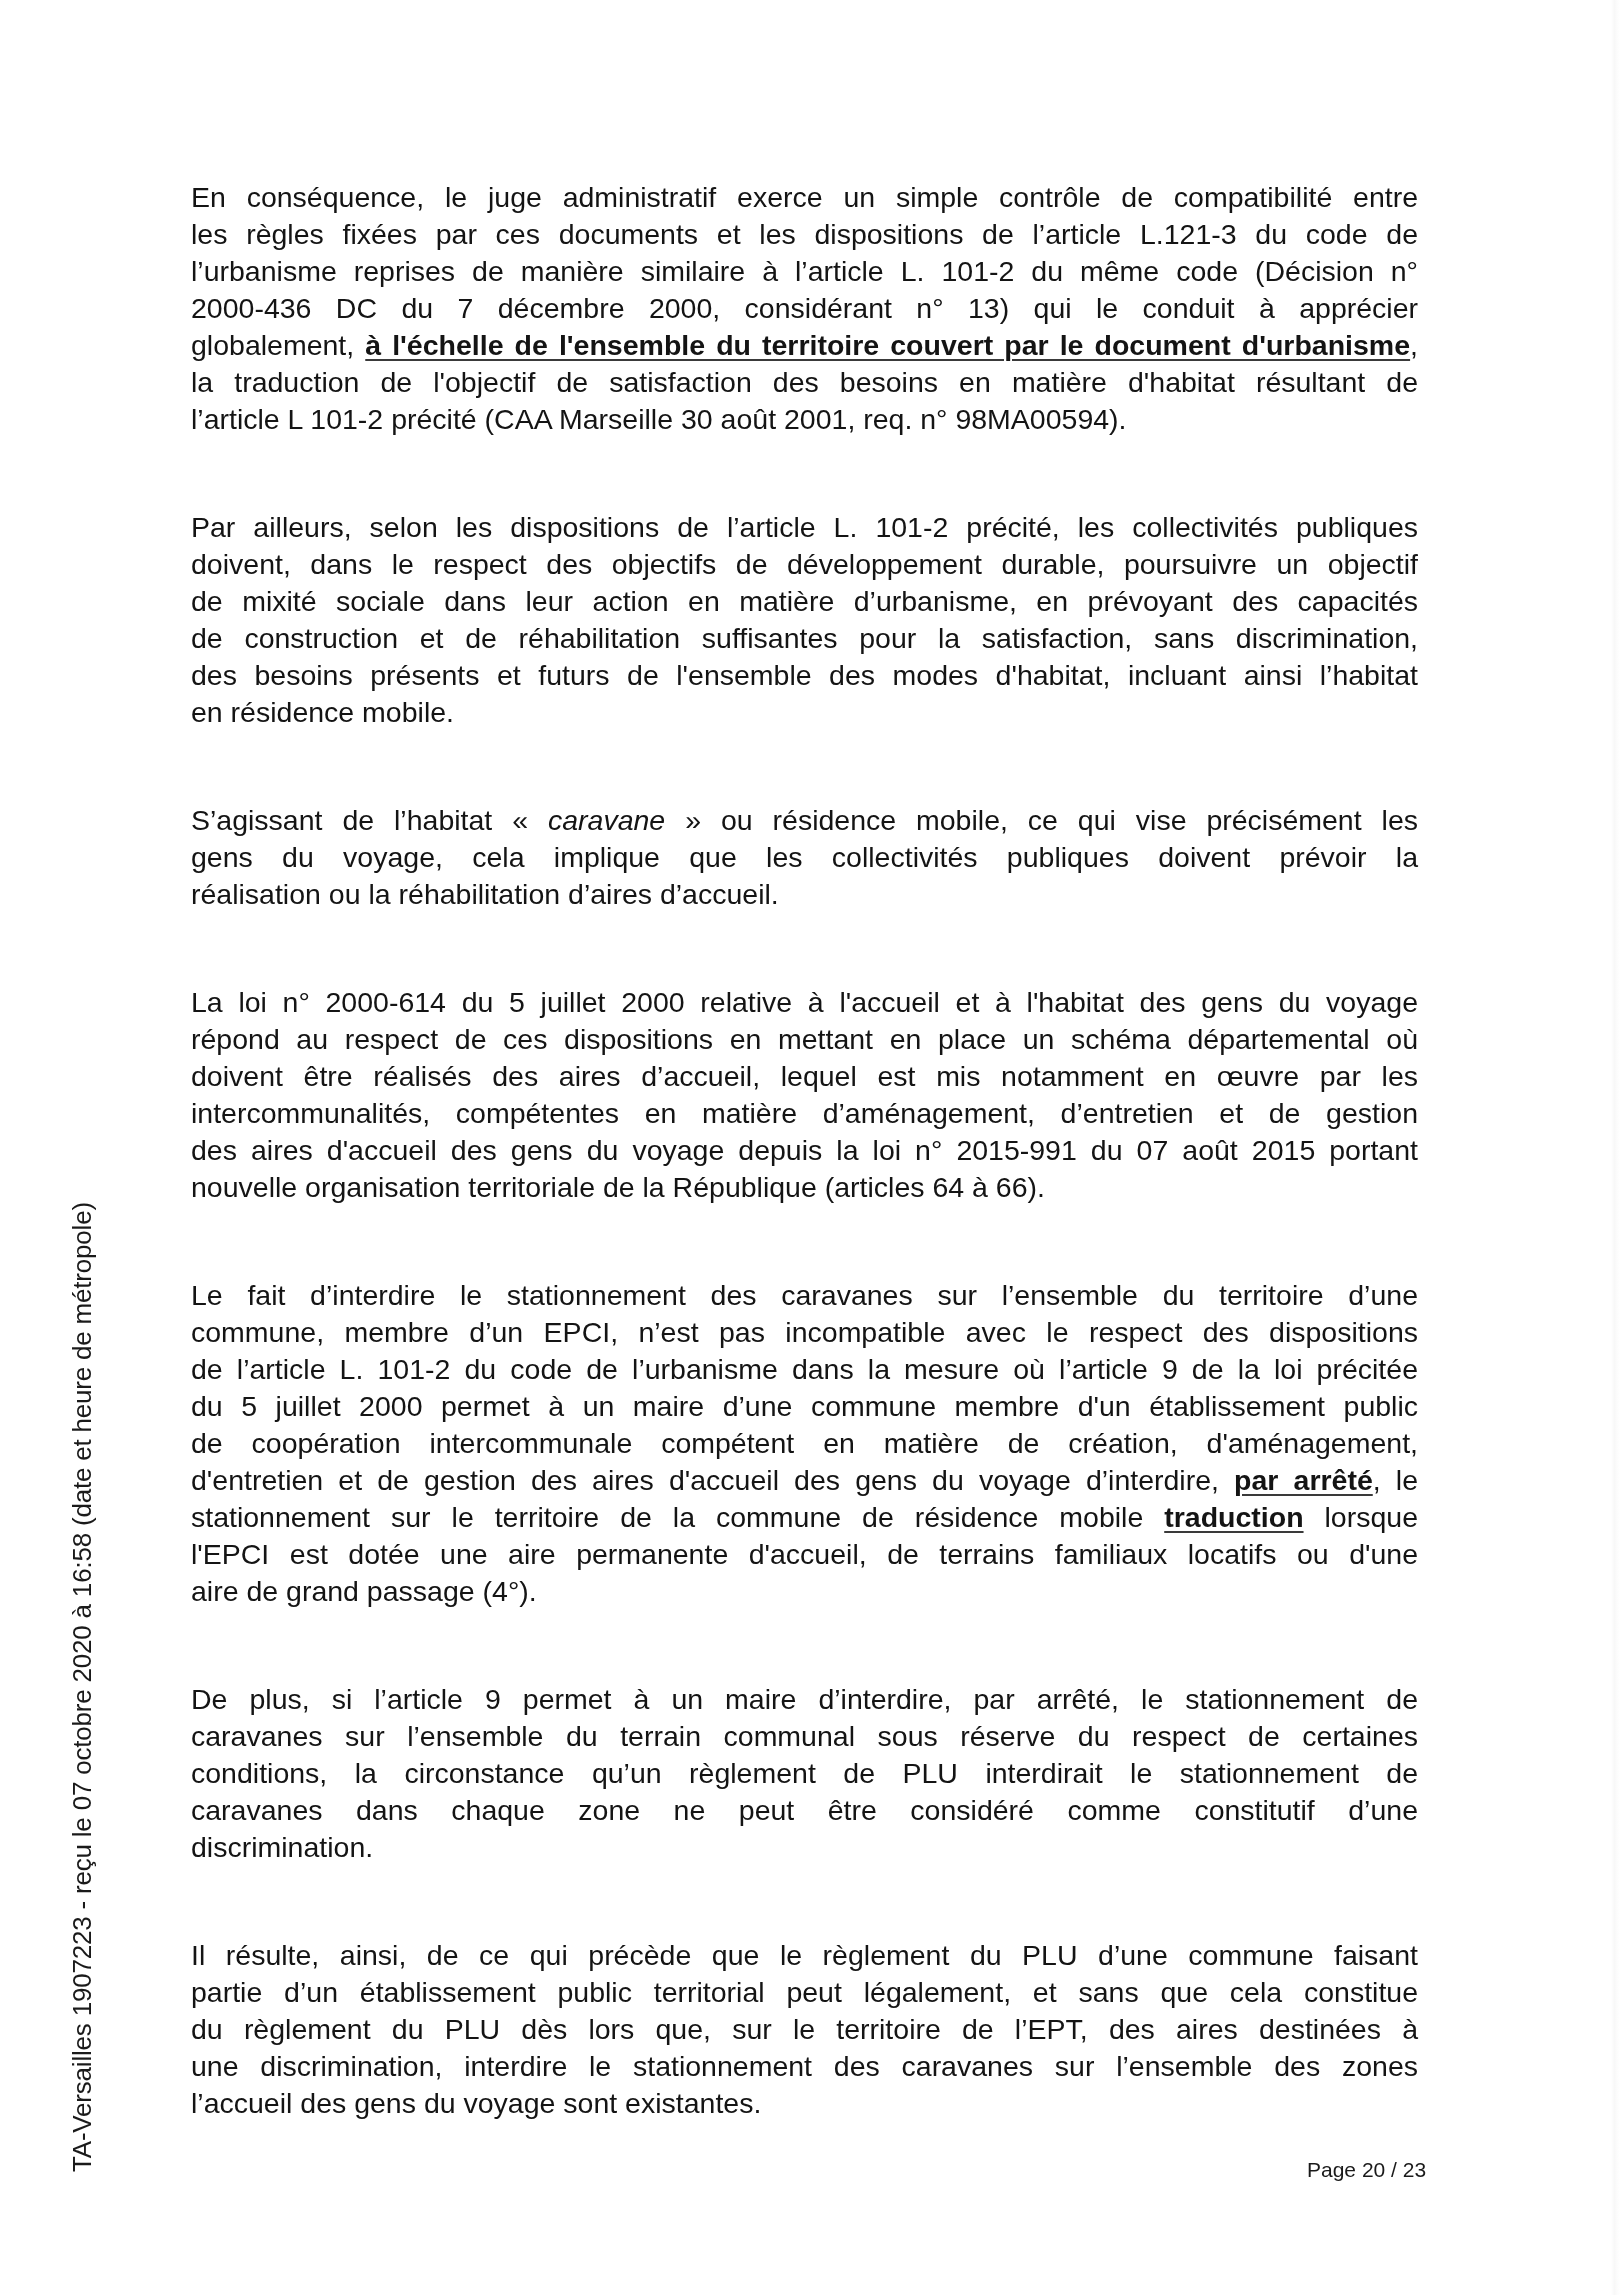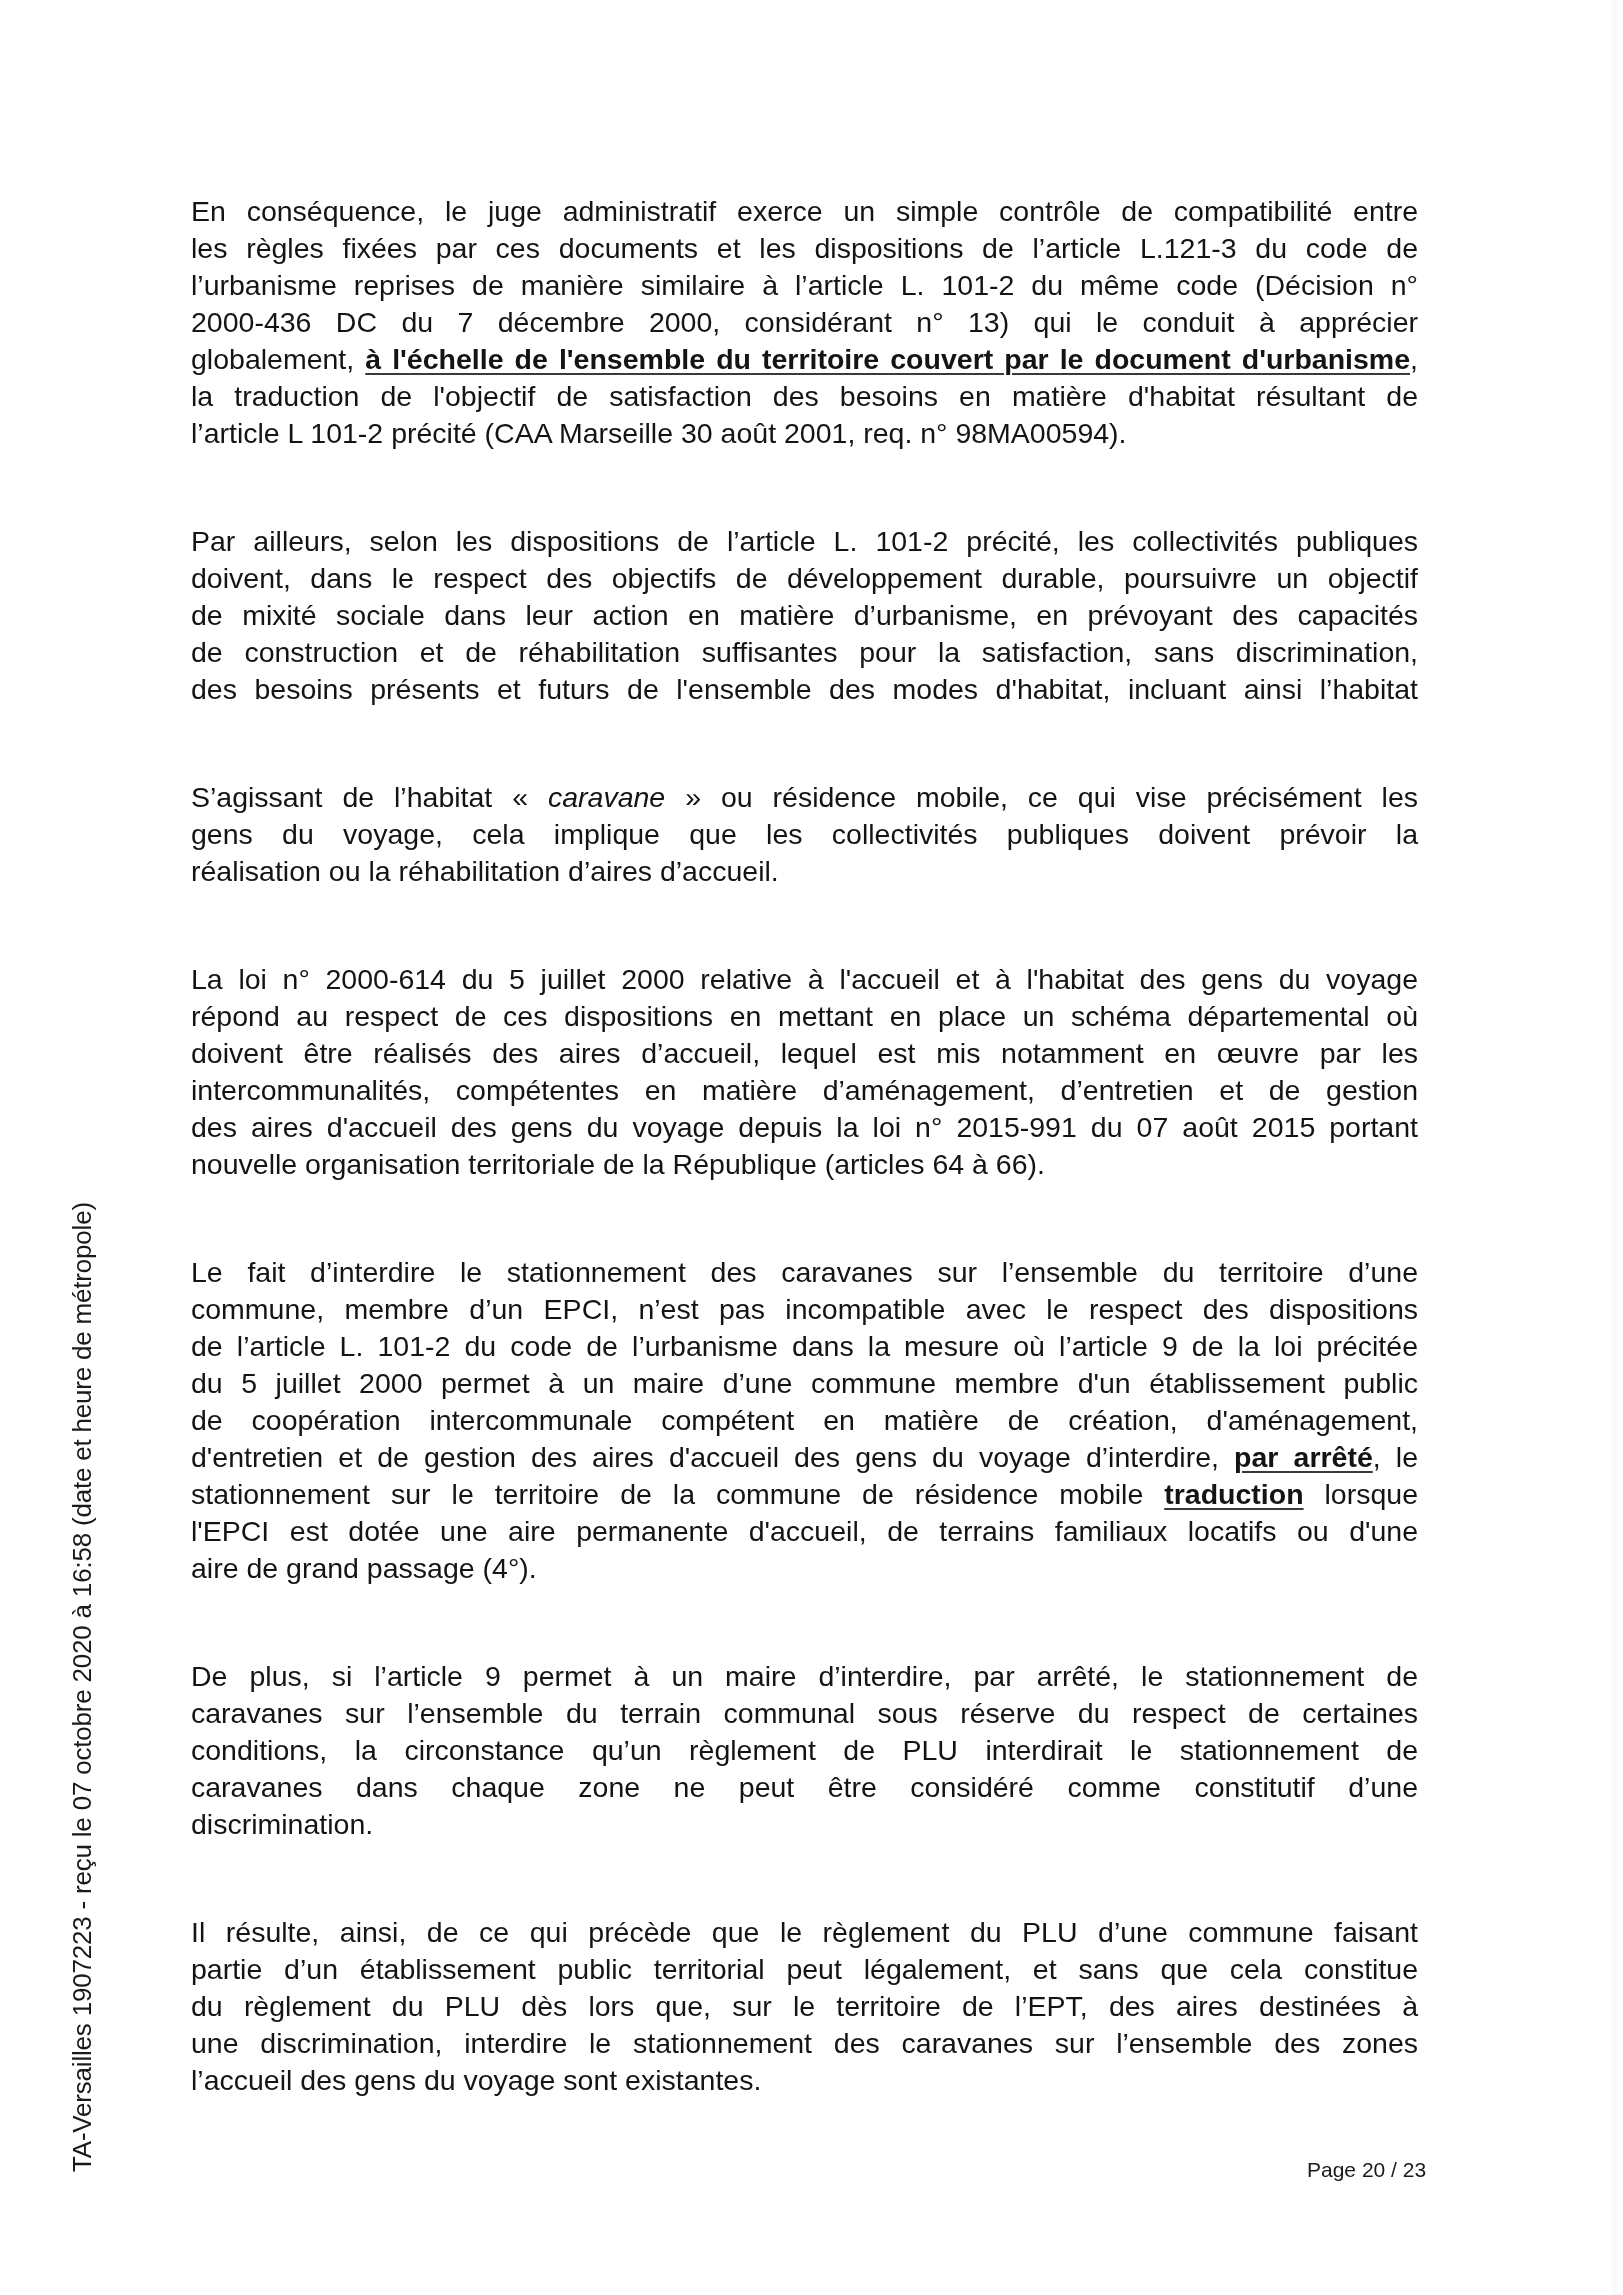--- a/index.html
+++ b/index.html
@@ -27,21 +27,21 @@
       right: 3.9px;
       top: 0;
       width: 9.2px;
       height: 2295px;
       background: linear-gradient(to right, #ffffff, #f6f6f6 40%, #fafafa 60%, #ffffff);
       opacity: 0.8;
     }
     .body-text {
       position: absolute;
       left: 191px;
-      top: 193px;
+      top: 179px;
       width: 1227px;
     }
     .para {
       margin: 0 0 71px 0;
       font-size: 28.5px;
       line-height: 37px;
     }
     .line {
       display: block;
       text-align: justify;
@@ -130,20 +130,23 @@
         </div>
         <div class="line">
           <span class="justify-wrap"><span>de mixité sociale dans leur action en matière d’urbanisme, en prévoyant des capacités</span></span>
         </div>
         <div class="line">
           <span class="justify-wrap"><span>de construction et de réhabilitation suffisantes pour la satisfaction, sans discrimination,</span></span>
         </div>
         <div class="line">
           <span class="justify-wrap"><span>des besoins présents et futurs de l'ensemble des modes d'habitat, incluant ainsi l’habitat</span></span>
         </div>
+        <div class="line last">
+          <span class="justify-wrap"><span>en résidence mobile.</span></span>
+        </div>
       </div>
       <div class="para">
         <div class="line">
           <span class="justify-wrap"><span>S’agissant de l’habitat « </span><span class="i">caravane</span><span> » ou résidence mobile, ce qui vise précisément les</span></span>
         </div>
         <div class="line">
           <span class="justify-wrap"><span>gens du voyage, cela implique que les collectivités publiques doivent prévoir la</span></span>
         </div>
         <div class="line last">
           <span class="justify-wrap"><span>réalisation ou la réhabilitation d’aires d’accueil.</span></span>

